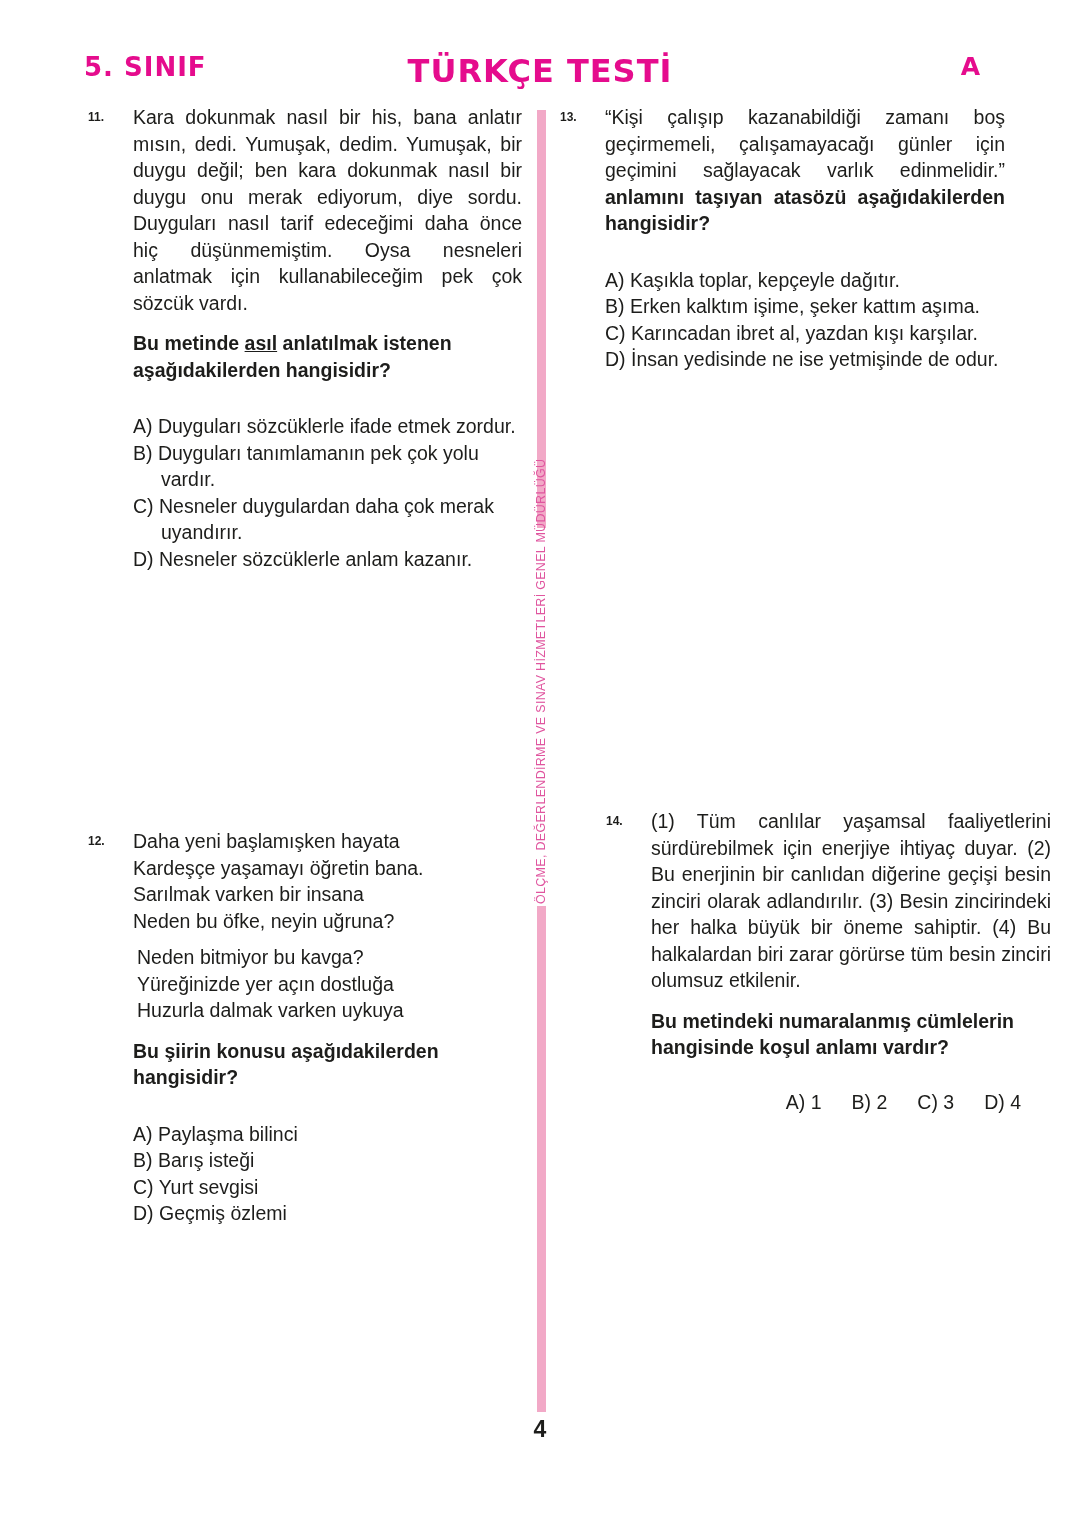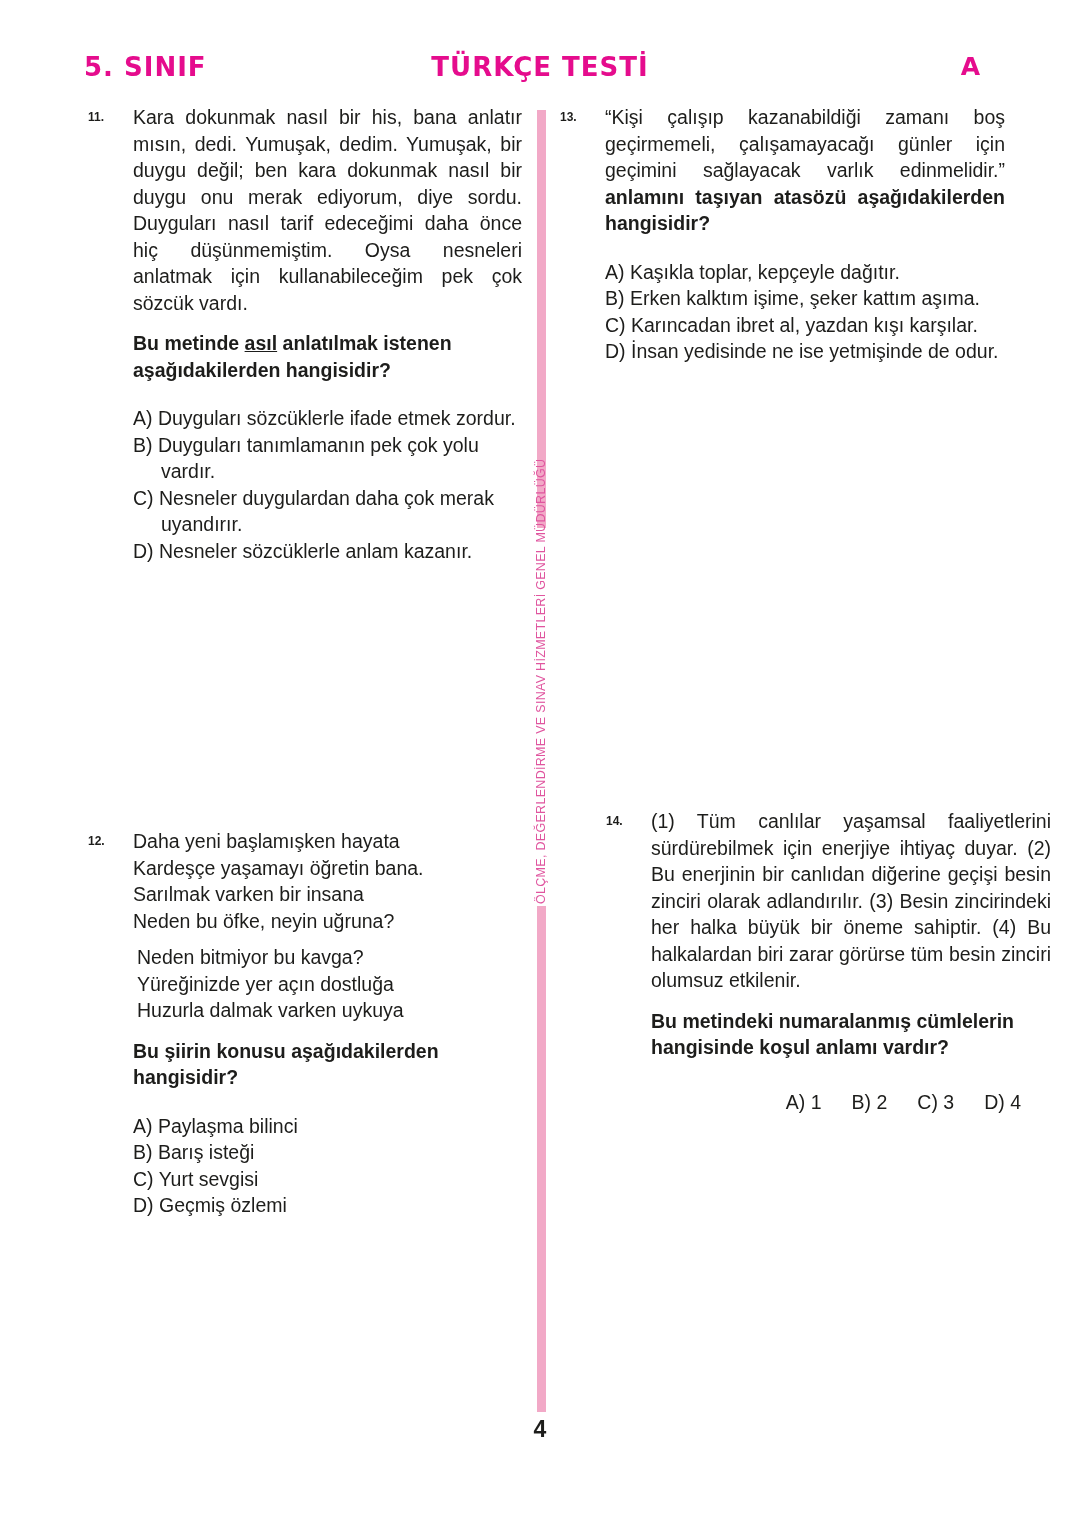--- a/index.html
+++ b/index.html
@@ -14,21 +14,21 @@
     width:1080px;height:1522px;background:#ffffff;
     font-family:"Liberation Sans", sans-serif;color:var(--ink);
     position:relative;overflow:hidden;
   }
   .page{position:relative;width:1080px;height:1522px;}
 
   
   .hdr{position:absolute;top:52px;left:0;width:1080px;height:40px;
        font-family:"DejaVu Sans", sans-serif;font-weight:bold;color:var(--magenta);}
   .hdr .grade{position:absolute;left:84px;top:0;font-size:26px;letter-spacing:1px;}
-  .hdr .title{position:absolute;left:50%;transform:translateX(-50%);top:0;font-size:26px;letter-spacing:1px;}
+  .hdr .title{position:absolute;left:50%;transform:translateX(-50%);top:0;font-size:32px;letter-spacing:1px;}
   .hdr .booklet{position:absolute;right:100px;top:0;font-size:25px;}
 
   
   .div-seg{position:absolute;left:537px;width:9px;background:var(--divider-pink);}
   .div-seg.s1{top:110px;height:418px;}
   .div-seg.s2{top:906px;height:506px;}
   .divider-label{
     position:absolute;left:531px;top:530px;height:374px;width:20px;
     writing-mode:vertical-rl;transform:rotate(180deg);
     font-size:12.5px;line-height:20px;color:var(--divider-text);
@@ -37,21 +37,21 @@
 
   
   .q{position:absolute;font-size:19.5px;line-height:26.5px;}
   .q .q-num{position:absolute;left:0;top:0;font-weight:bold;font-size:12px;}
   .q .q-body{margin-left:45px;}
   .q-left{left:88px;width:434px;}
   .q-right{left:560px;width:445px;}
   .passage{text-align:justify;margin:0;}
   .stem{font-weight:bold;margin:14px 0 0 0;text-align:left;}
   .u{text-decoration:underline;}
-  .opts{margin-top:22px;}
+  .opts{margin-top:30px;}
   .opt{padding-left:28px;text-indent:-28px;margin:0;}
   .poem p{margin:0;}
   .stanza2{margin-top:10px;margin-left:4px;}
   .opts-row{display:flex;justify-content:flex-end;margin-top:28px;padding-right:30px;gap:30px;}
   .opts-row .opt{padding-left:0;text-indent:0;}
 
   .page-num{position:absolute;top:1416px;left:0;width:1080px;text-align:center;
             font-weight:bold;font-size:23px;}
 </style>
 </head>

